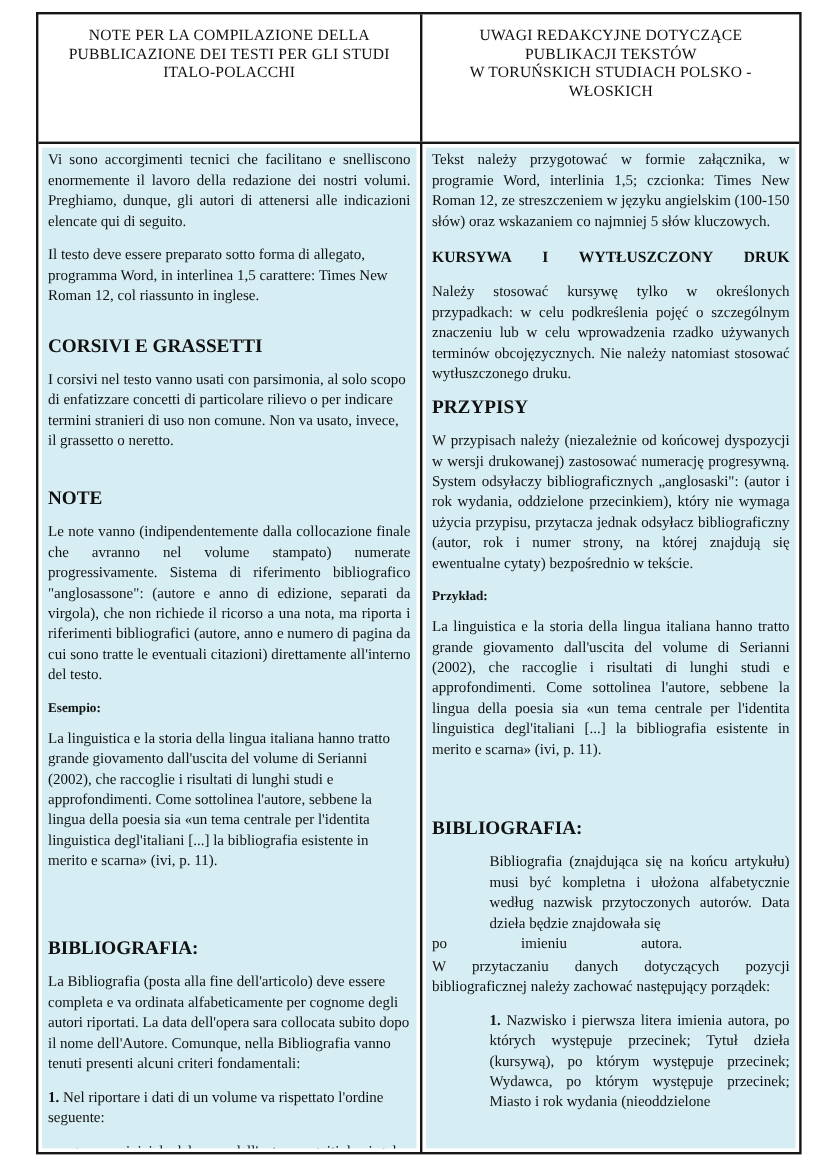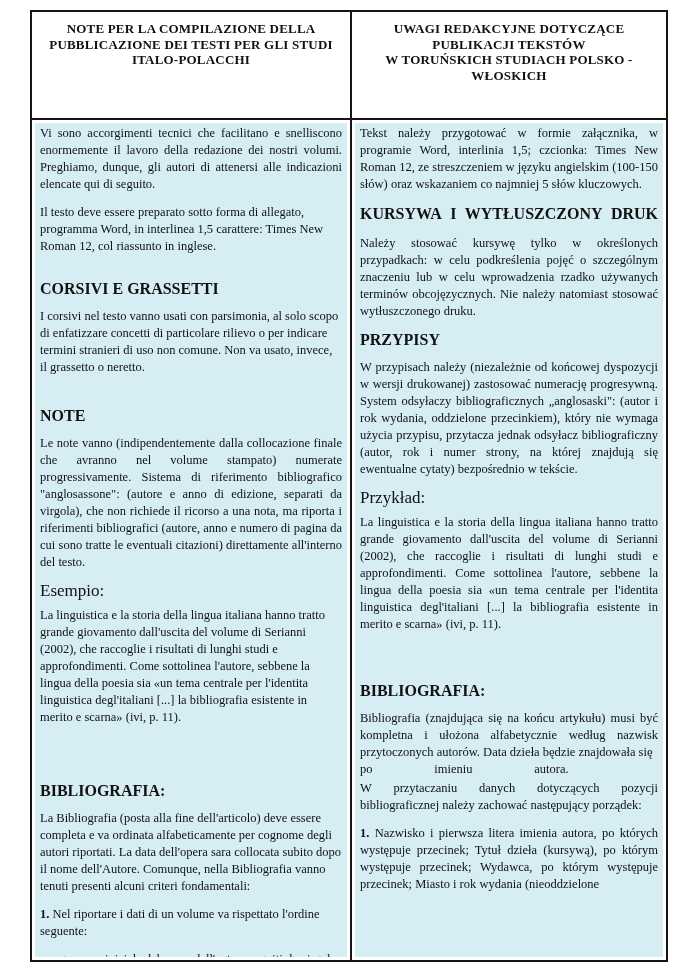--- a/index.html
+++ b/index.html
@@ -41,21 +41,21 @@
     border-right: 2px solid #161616;
     box-sizing: border-box;
   }
   .cell-right {
     flex: 1;
     min-width: 0;
   }
   .header-cell {
     padding-top: 9px;
     text-align: center;
-    font-weight: bold;
+    font-weight: normal;
     font-size: 13px;
     line-height: 15.5px;
     letter-spacing: 0.2px;
   }
   .body-cell {
     padding: 3px;
     overflow: hidden;
     display: flex;
   }
   .shade {
@@ -68,48 +68,48 @@
     line-height: 17px;
   }
   .para { margin: 0 0 11px 0; }
   .just { text-align: justify; }
   .heading {
     font-weight: bold;
     font-size: 16px;
     margin: 0 0 11px 0;
   }
   .subheading {
-    font-weight: normal;
-    font-size: 17px;
+    font-weight: bold;
+    font-size: 11px;
     margin: 0 0 8px 0;
   }
   .bold { font-weight: bold; }
   .spread {
     display: flex;
     justify-content: space-between;
   }
   .spread-heading {
     font-weight: bold;
-    font-size: 16px;
+    font-size: 13px;
     margin: 0 0 13px 0;
   }
   .spread-line {
     width: 70%;
     margin: 0;
   }
   .mt-corsivi { margin-top: 25px; }
   .mt-note-l { margin-top: 31px; }
   .mt-esempio { margin-top: 9px; }
   .mt-biblio-l { margin-top: 56px; }
   .mt-kursywa { margin-top: 12px; }
   .mt-przypisy { margin-top: 7px; }
   .mt-przyklad { margin-top: 9px; }
   .mt-biblio-r { margin-top: 49px; }
   .mt-small { margin-top: 2px; }
-  .mb-0 { margin-bottom: 0; }
+  .mb-0 { margin-bottom: 0; margin-left: 48px; }
 </style>
 </head>
 <body>
 
 <div class="page">
   <div class="doc-table">
 
     <div class="header-row">
       <div class="cell-left header-cell">
         <div>NOTE PER LA COMPILAZIONE DELLA<br>PUBBLICAZIONE DEI TESTI PER GLI STUDI<br>ITALO-POLACCHI</div>

